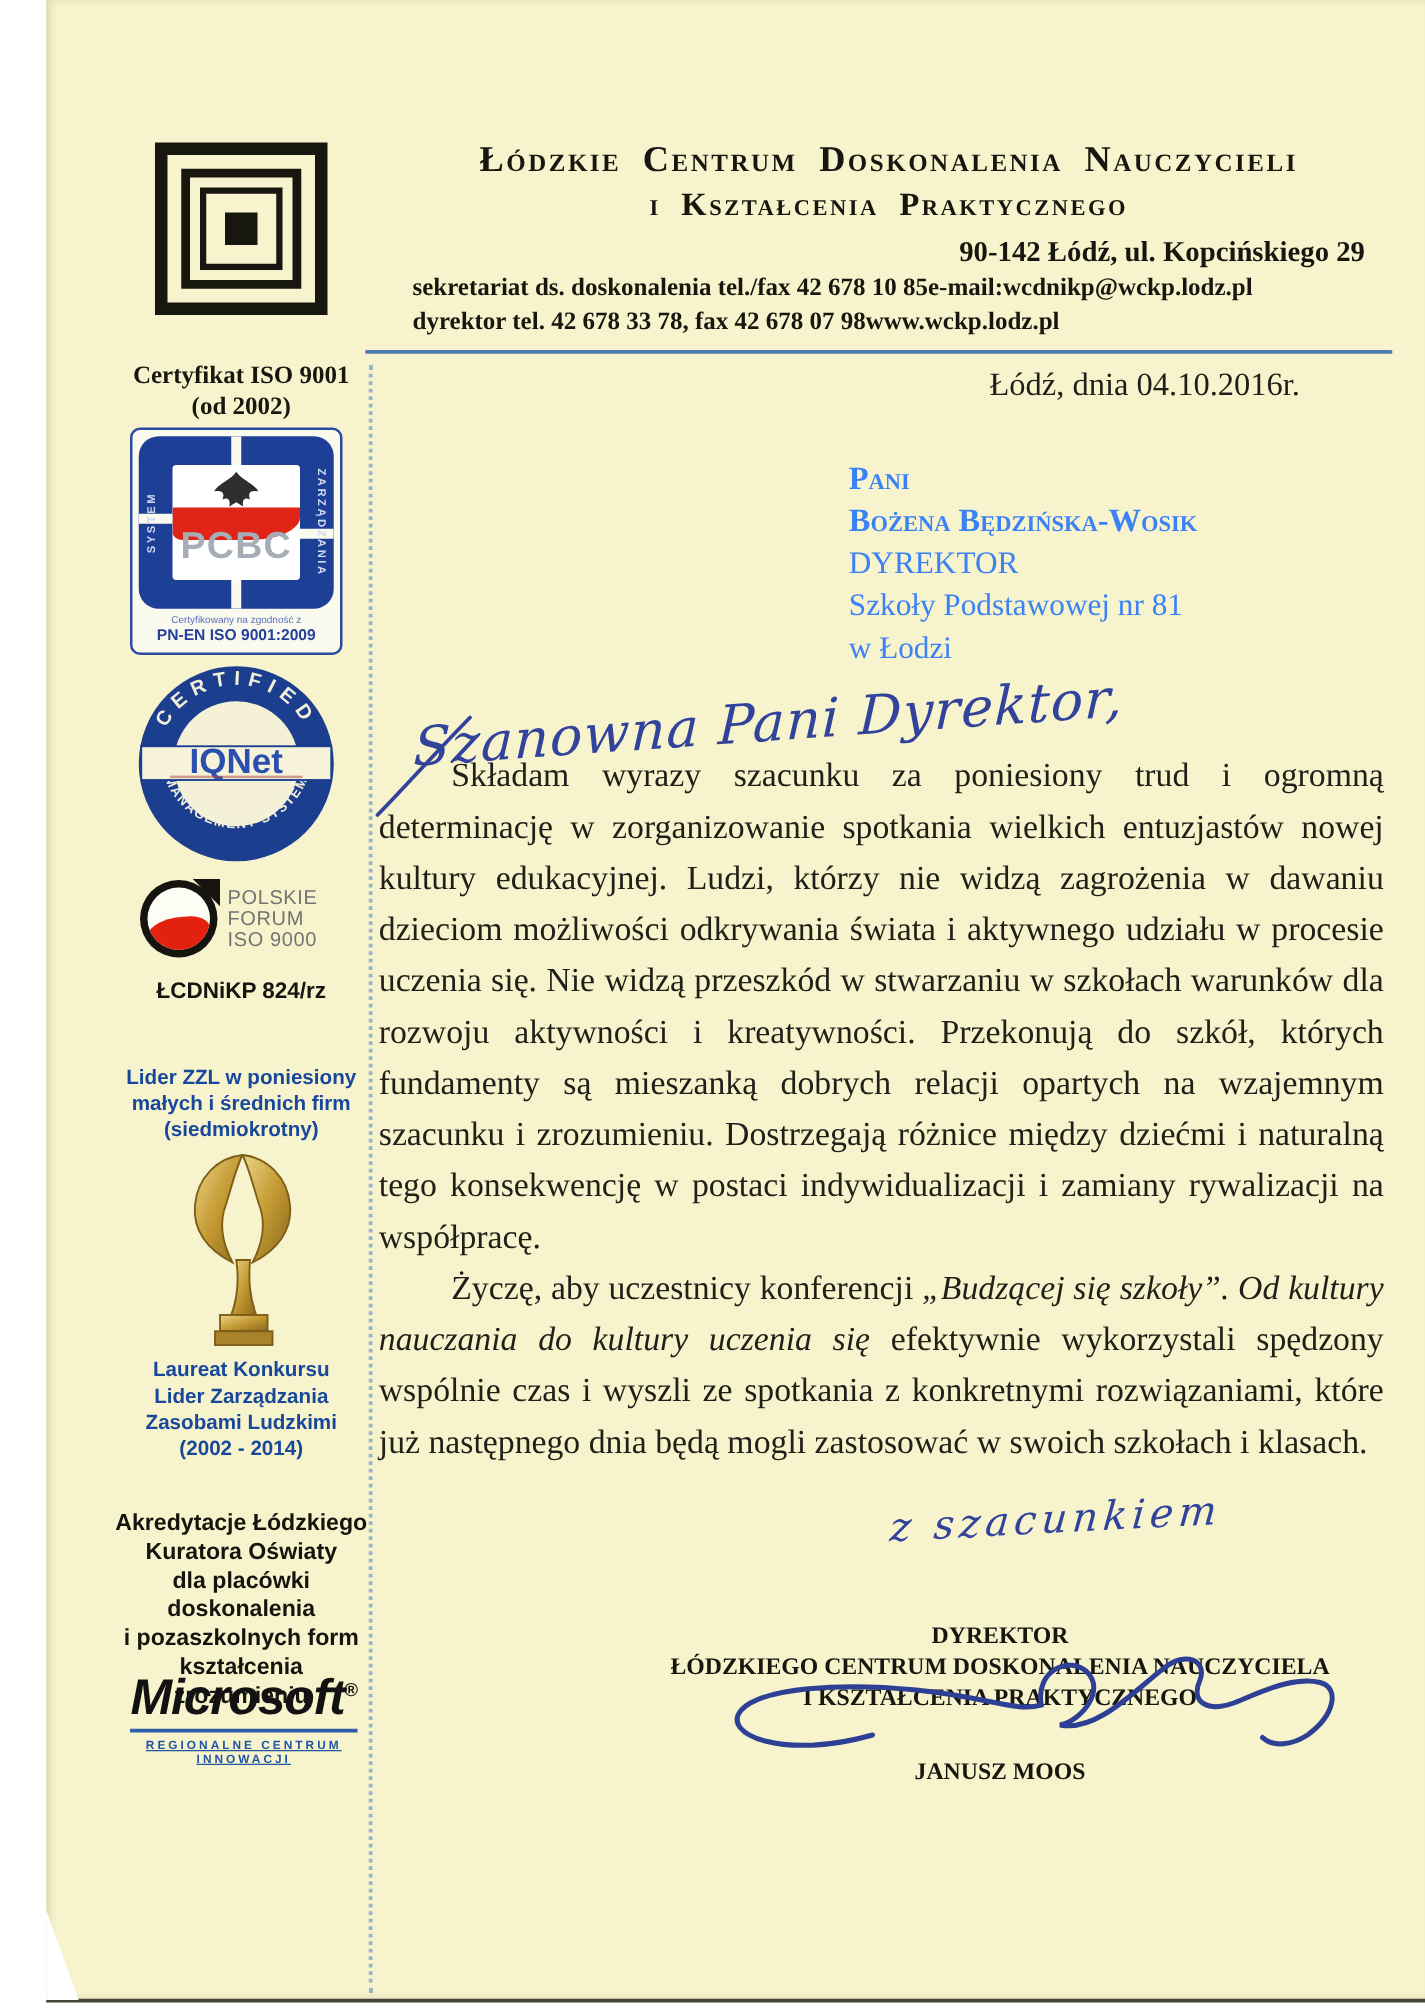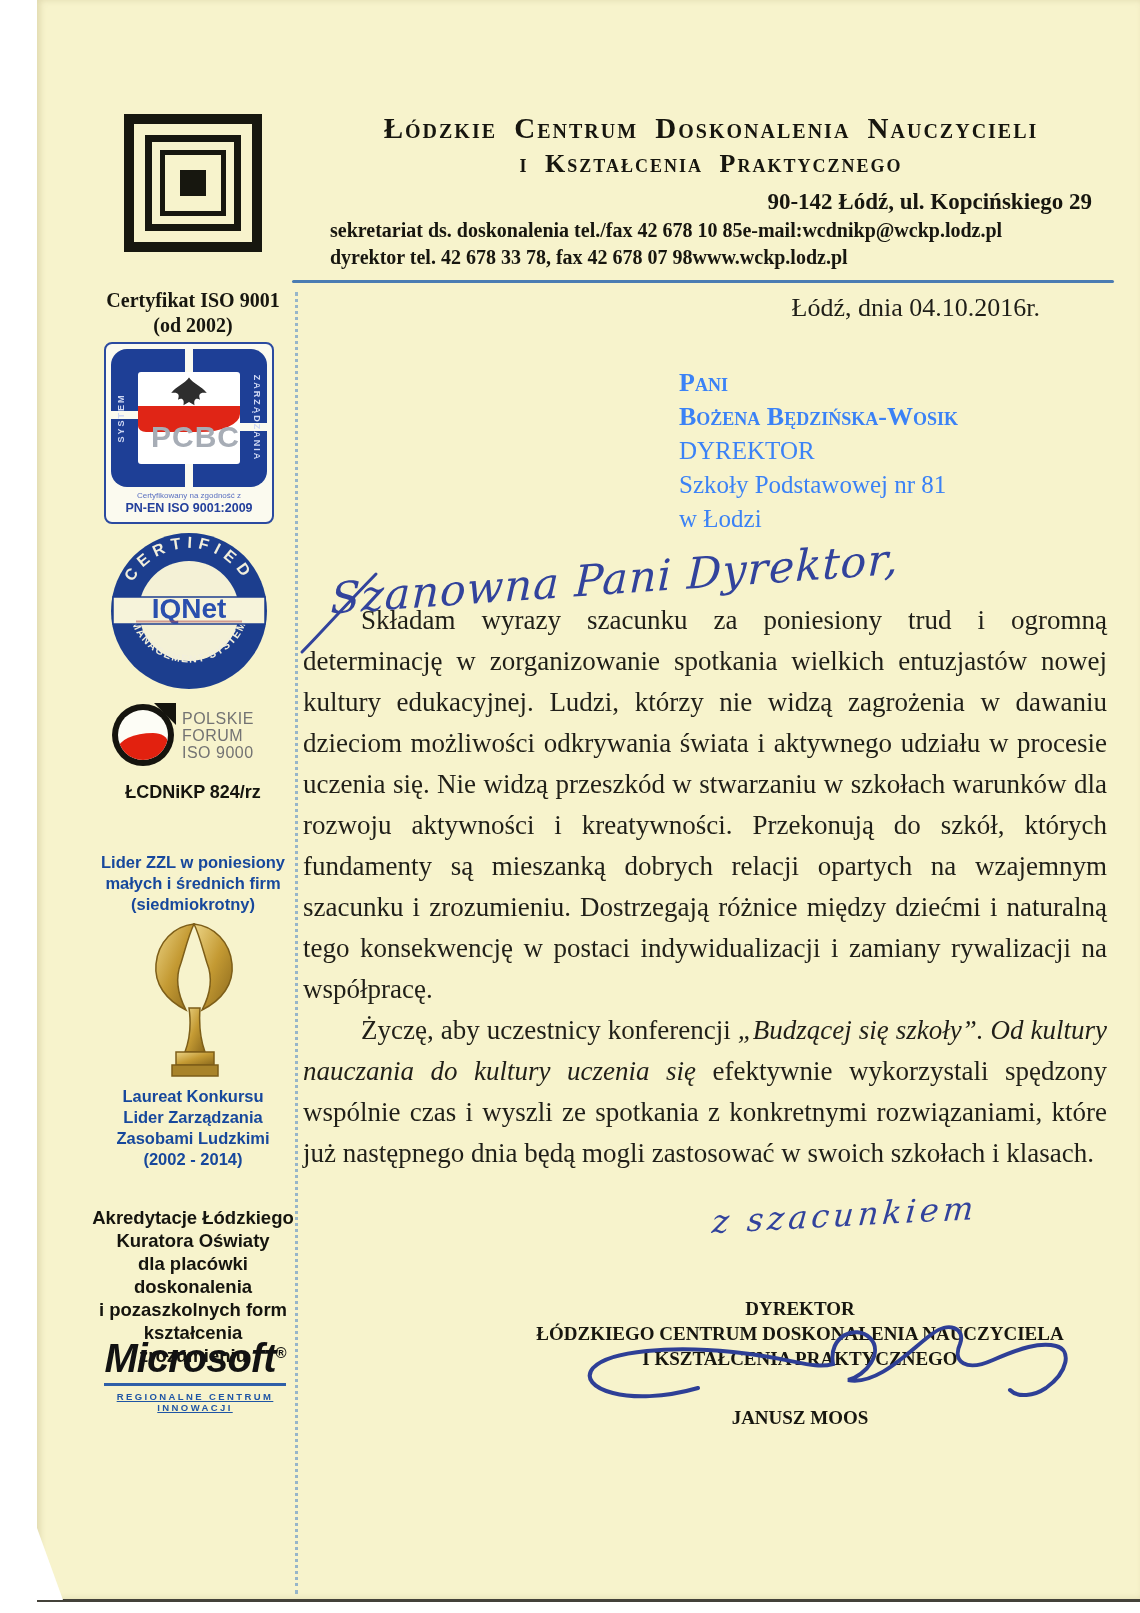--- a/index.html
+++ b/index.html
@@ -41,21 +41,21 @@
            display:flex;align-items:center;justify-content:center;box-sizing:border-box;background:#f7f3cc;}
   .sq2{width:96px;height:96px;border:7px solid #17170f;display:flex;align-items:center;justify-content:center;box-sizing:border-box;}
   .sq3{width:66px;height:66px;border:5px solid #17170f;display:flex;align-items:center;justify-content:center;box-sizing:border-box;}
   .sq4{width:26px;height:26px;background:#17170f;}
   .cert-label{top:288px;font-size:20px;font-weight:bold;color:#17160f;line-height:25px;}
   
   .pcbc{position:absolute;left:104px;top:342px;width:170px;height:182px;border:2px solid #2b4aa0;border-radius:8px;
         background:#fbfaef;box-sizing:border-box;padding:5px;text-align:center;}
   .pcbc-blue{position:relative;width:156px;height:138px;background:#1e3f96;border-radius:16px;overflow:hidden;}
   .ch{position:absolute;background:#fbfaef;}
-  .pcbc-center{position:absolute;left:27px;top:23px;width:102px;height:92px;background:#ffffff;border-radius:3px;overflow:hidden;text-align:right;}
+  .pcbc-center{position:absolute;left:27px;top:23px;width:102px;height:92px;background:#ffffff;border-radius:3px;overflow:hidden;}
   .pcbc-red{position:absolute;left:0;top:34px;width:100%;height:26px;background:#e02516;border-radius:0 0 40px 8px / 0 0 18px 6px;}
   .pcbc-eagle{position:absolute;left:31px;top:3px;}
   .pcbc-word{position:absolute;left:0;top:48px;width:100%;font-size:30px;font-weight:bold;color:#a7adb6;letter-spacing:1px;}
   .pcbc-vtext{position:absolute;font-size:9px;font-weight:bold;color:#cfd8f3;letter-spacing:2px;}
   .pcbc-v-left{left:5px;top:50%;transform:translateY(-50%) rotate(180deg);writing-mode:vertical-rl;}
   .pcbc-v-right{right:5px;top:50%;transform:translateY(-50%);writing-mode:vertical-rl;}
   .pcbc-cap1{font-size:8px;color:#5a6fc0;margin-top:4px;line-height:10px;}
   .pcbc-cap2{font-size:12.5px;font-weight:bold;color:#24409c;line-height:15px;}
   .iqnet{position:absolute;left:106px;top:528px;}
   

